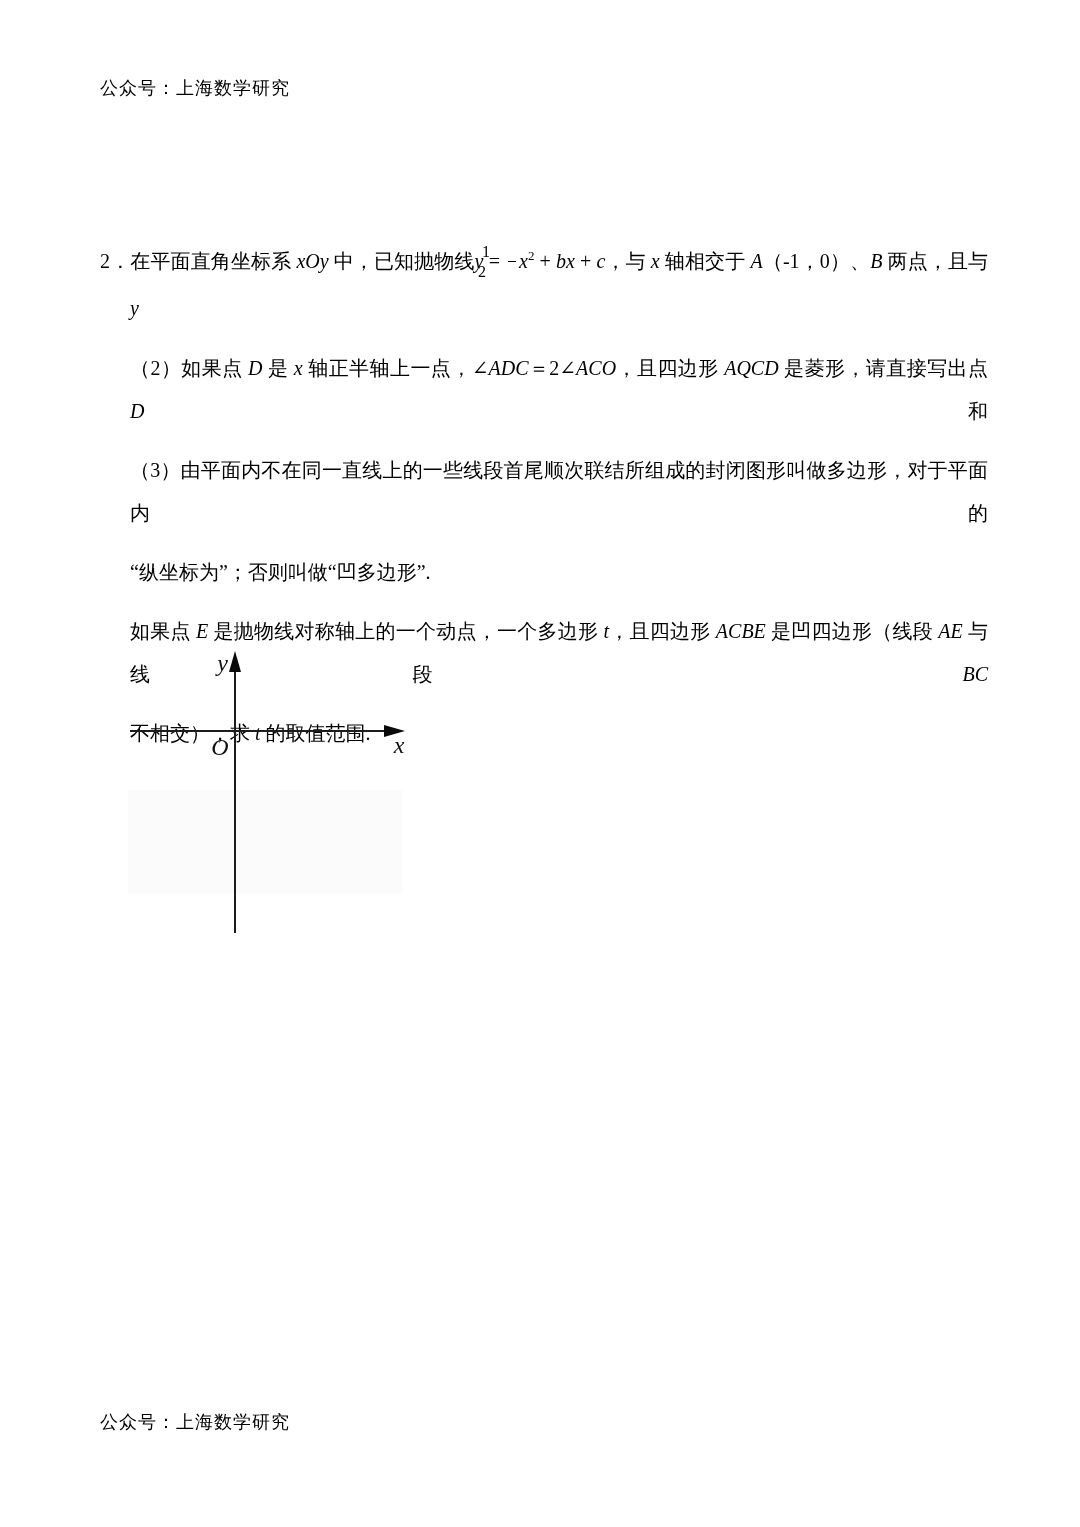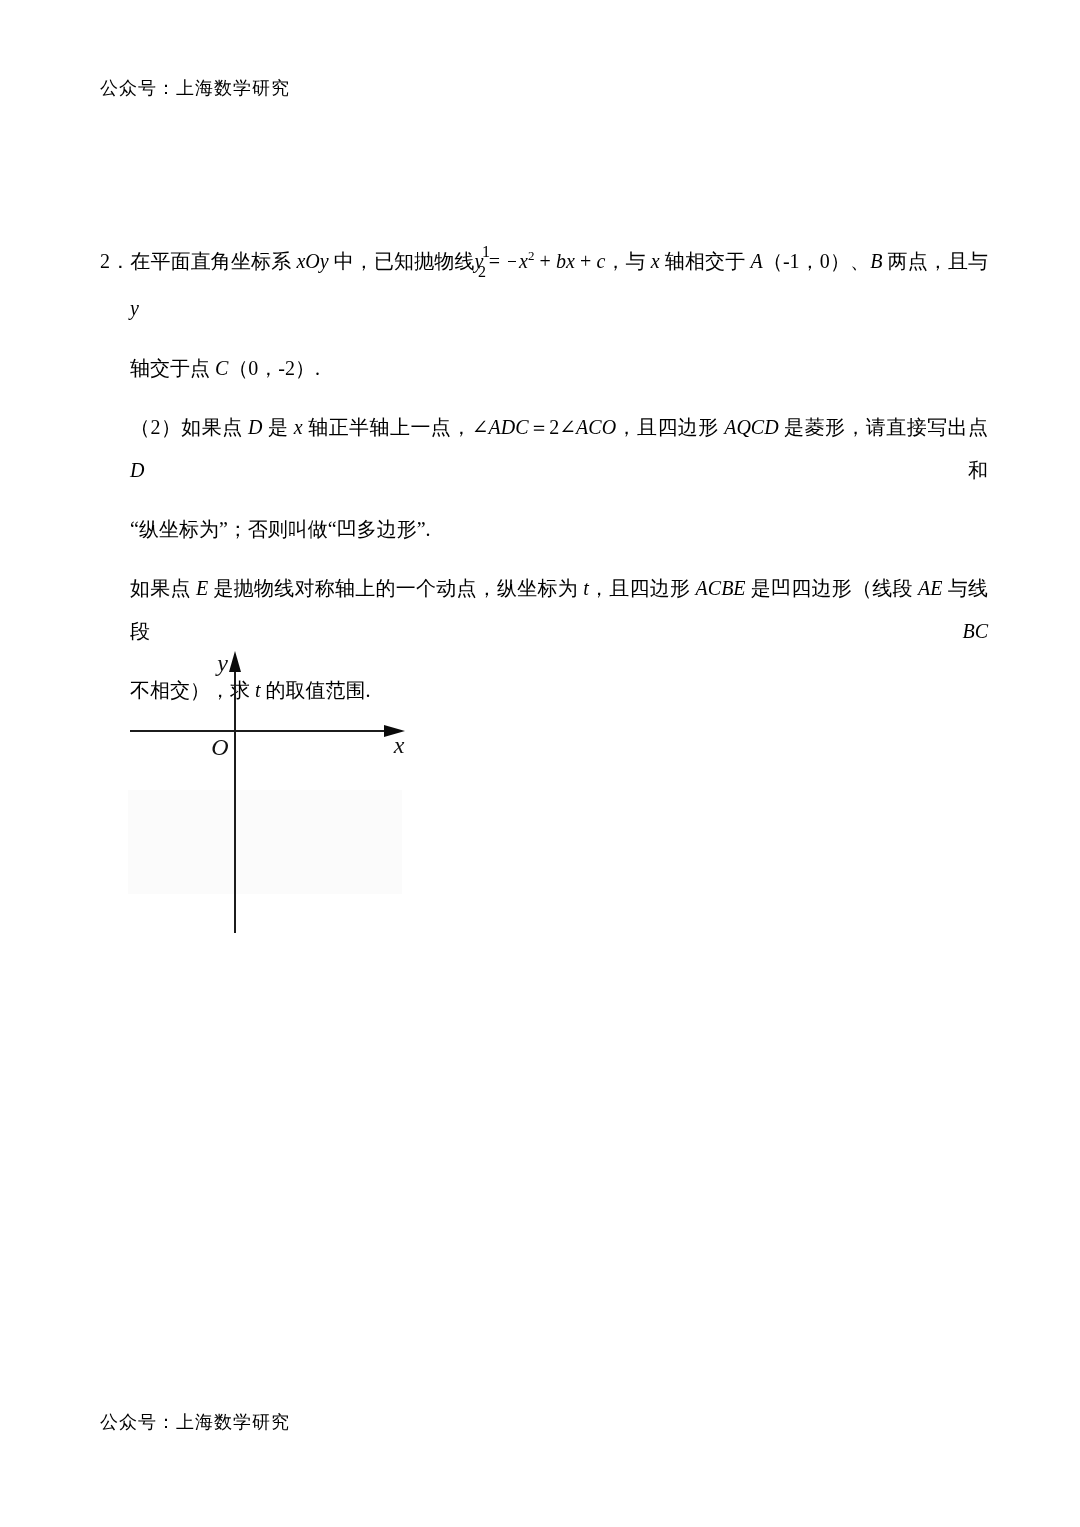--- a/index.html
+++ b/index.html
@@ -48,24 +48,24 @@
 </style>
 </head>
 <body>
 
 <div class="page">
 
   <div class="header">公众号：上海数学研究</div>
 
   <div class="problem">
     <div class="ln first jl"><span>2．在平面直角坐标系 </span><span class="it">xOy</span><span> 中，已知抛物线</span><span class="it">y</span><span> = </span><span class="frac"><span class="num">1</span><span class="den">2</span></span><span class="it">x</span><sup>2</sup><span> + </span><span class="it">bx</span><span> + </span><span class="it">c</span><span>，与 </span><span class="it">x</span><span> 轴相交于 </span><span class="it">A</span><span>（-1，0）、</span><span class="it">B</span><span> 两点，且与 </span><span class="it">y</span></div>
-    <div class="ln"><span>轴交于点 </span><span class="it">C</span><span>（0，-2）.</span></div>
     <div class="ln jl"><span>（2）如果点 </span><span class="it">D</span><span> 是 </span><span class="it">x</span><span> 轴正半轴上一点，∠</span><span class="it">ADC</span><span>＝2∠</span><span class="it">ACO</span><span>，且四边形 </span><span class="it">AQCD</span><span> 是菱形，请直接写出点 </span><span class="it">D</span><span> 和</span></div>
+    <div class="ln jl"><span>（3）由平面内不在同一直线上的一些线段首尾顺次联结所组成的封闭图形叫做多边形，对于平面内的</span></div>
     <div class="ln"><span>“纵坐标为”；否则叫做“凹多边形”.</span></div>
-    <div class="ln jl"><span>如果点 </span><span class="it">E</span><span> 是抛物线对称轴上的一个动点，纵坐标为 </span><span class="it">t</span><span>，且四边形 </span><span class="it">ACBE</span><span> 是凹四边形（线段 </span><span class="it">AE</span><span> 与线段 </span><span class="it">BC</span></div>
+    <div class="ln jl"><span>如果点 </span><span class="it">E</span><span> 是抛物线对称轴上的一个动点，一个多边形 </span><span class="it">t</span><span>，且四边形 </span><span class="it">ACBE</span><span> 是凹四边形（线段 </span><span class="it">AE</span><span> 与线段 </span><span class="it">BC</span></div>
     <div class="ln"><span>不相交），求 </span><span class="it">t</span><span> 的取值范围.</span></div>
   </div>
 
   <div class="figure">
     <svg width="310" height="300" viewBox="0 0 310 300">
       <rect class="shade" x="10" y="145" width="274" height="104"></rect>
       <line x1="117" y1="20" x2="117" y2="288"></line>
       <polygon points="117,6 111,27 123,27"></polygon>
       <line x1="12" y1="86" x2="268" y2="86"></line>
       <polygon points="287,86 266,80 266,92"></polygon>

